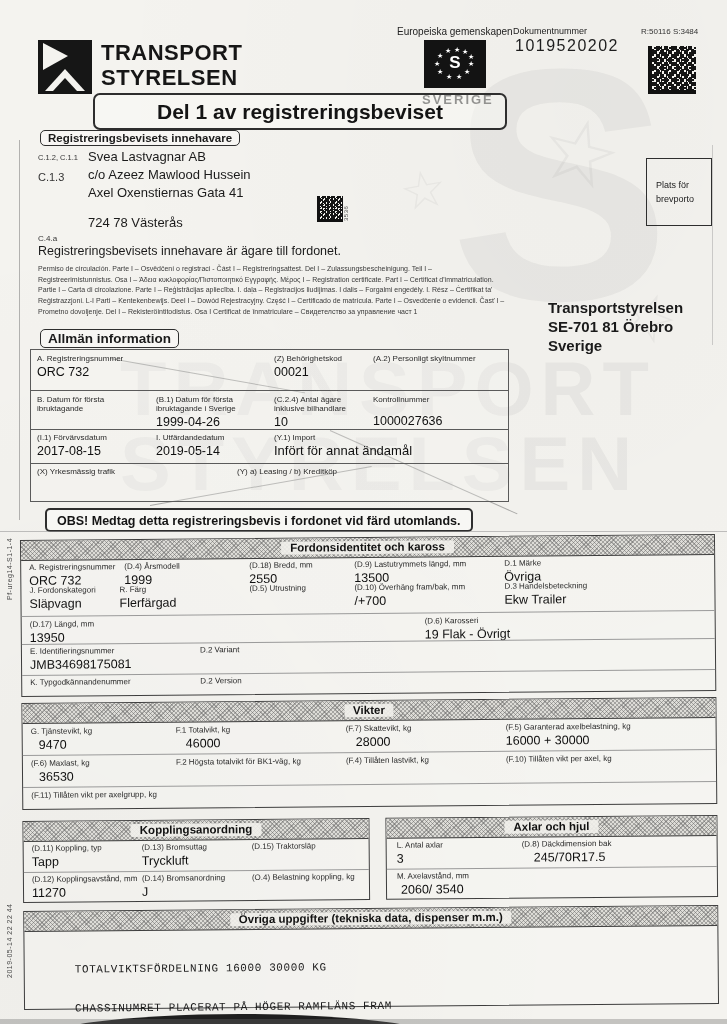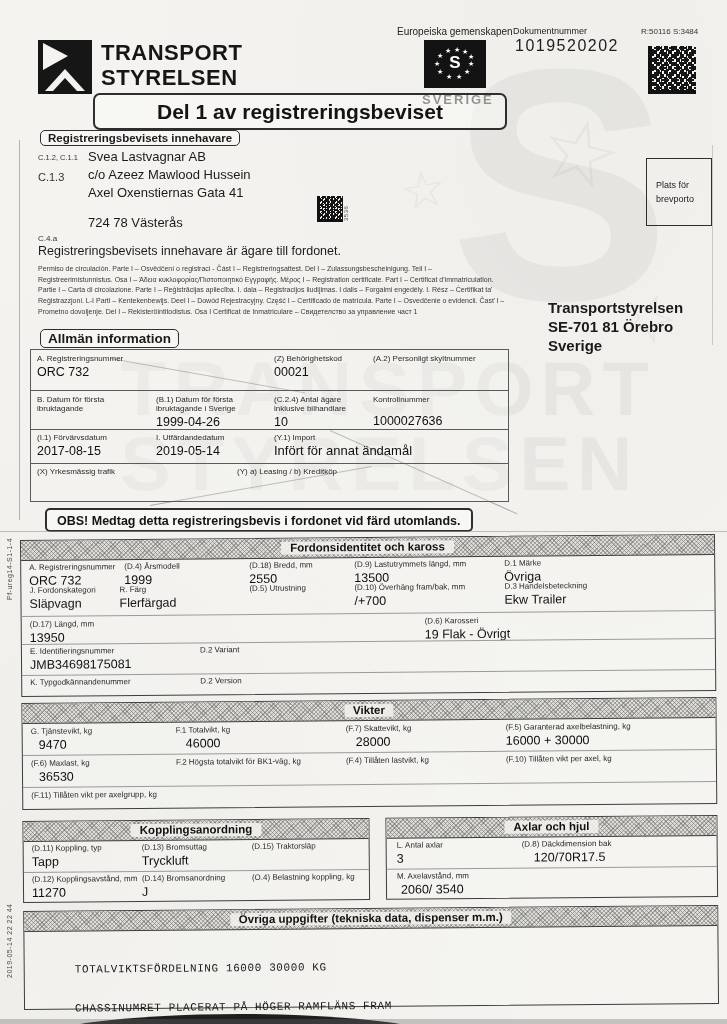--- a/index.html
+++ b/index.html
@@ -354,21 +354,21 @@
     <div class="sec" style="left:363px;top:281px;width:330px;height:80px;">
       <div class="band">
           <span>Axlar och hjul</span>
         </div>
       <div class="cell" style="left:10px;top:22px;">
         <div class="lbl">L. Antal axlar</div>
         <div class="val">3</div>
       </div>
       <div class="cell" style="left:135px;top:22px;">
         <div class="lbl">(D.8) Däckdimension bak</div>
-        <div class="val" style="margin-left:12px;">120/70R17.5</div>
+        <div class="val" style="margin-left:12px;">245/70R17.5</div>
       </div>
       <div class="hline" style="top:50px;"></div>
       <div class="cell" style="left:10px;top:53px;">
         <div class="lbl">M. Axelavstånd, mm</div>
         <div class="val" style="margin-left:4px;">2060/ 3540</div>
       </div>
     </div>
 
     <div class="sec" style="left:0;top:371px;width:693px;height:97px;">
       <div class="band">

